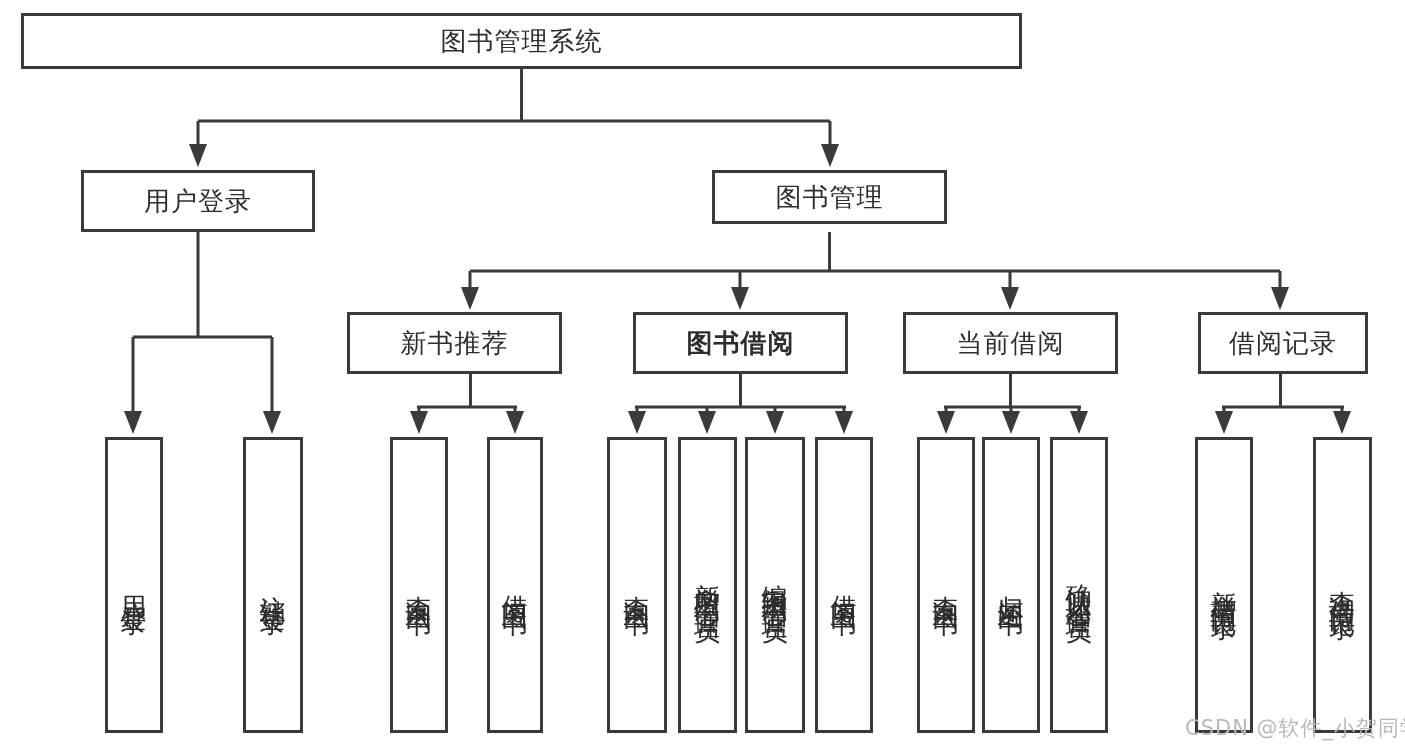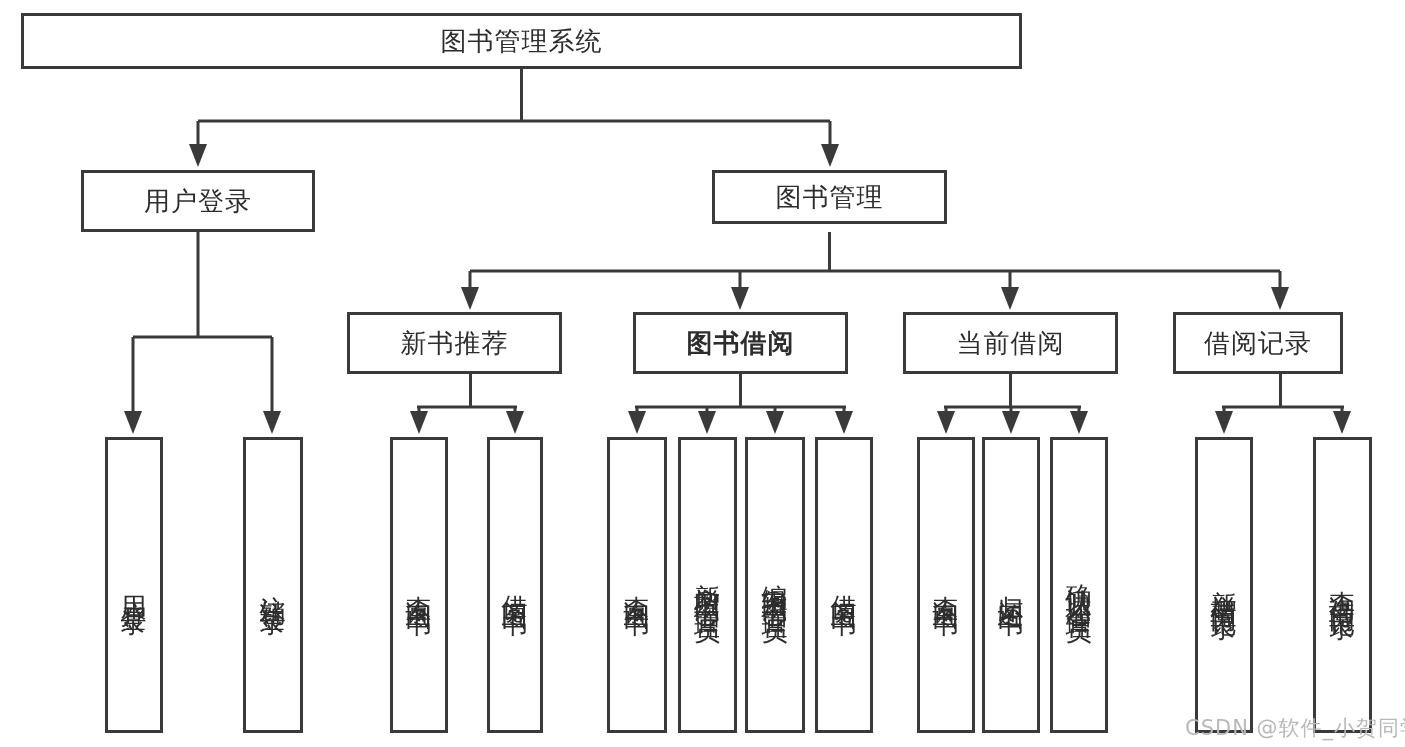--- a/index.html
+++ b/index.html
@@ -87,21 +87,21 @@
 
   <div class="node" style="left:347px;top:312px;width:215px;height:62px;">
     <span class="label">新书推荐</span>
   </div>
   <div class="node" style="left:633px;top:312px;width:215px;height:62px;font-weight:bold;">
     <span class="label">图书借阅</span>
   </div>
   <div class="node" style="left:903px;top:312px;width:215px;height:62px;">
     <span class="label">当前借阅</span>
   </div>
-  <div class="node" style="left:1173px;top:312px;width:170px;height:62px;">
+  <div class="node" style="left:1198px;top:312px;width:170px;height:62px;">
     <span class="label">借阅记录</span>
   </div>
 
   <div class="node leaf" style="left:105px;">
     <span class="label">用户登录</span>
   </div>
   <div class="node leaf" style="left:243px;width:60px;">
     <span class="label">注销登录</span>
   </div>
 

